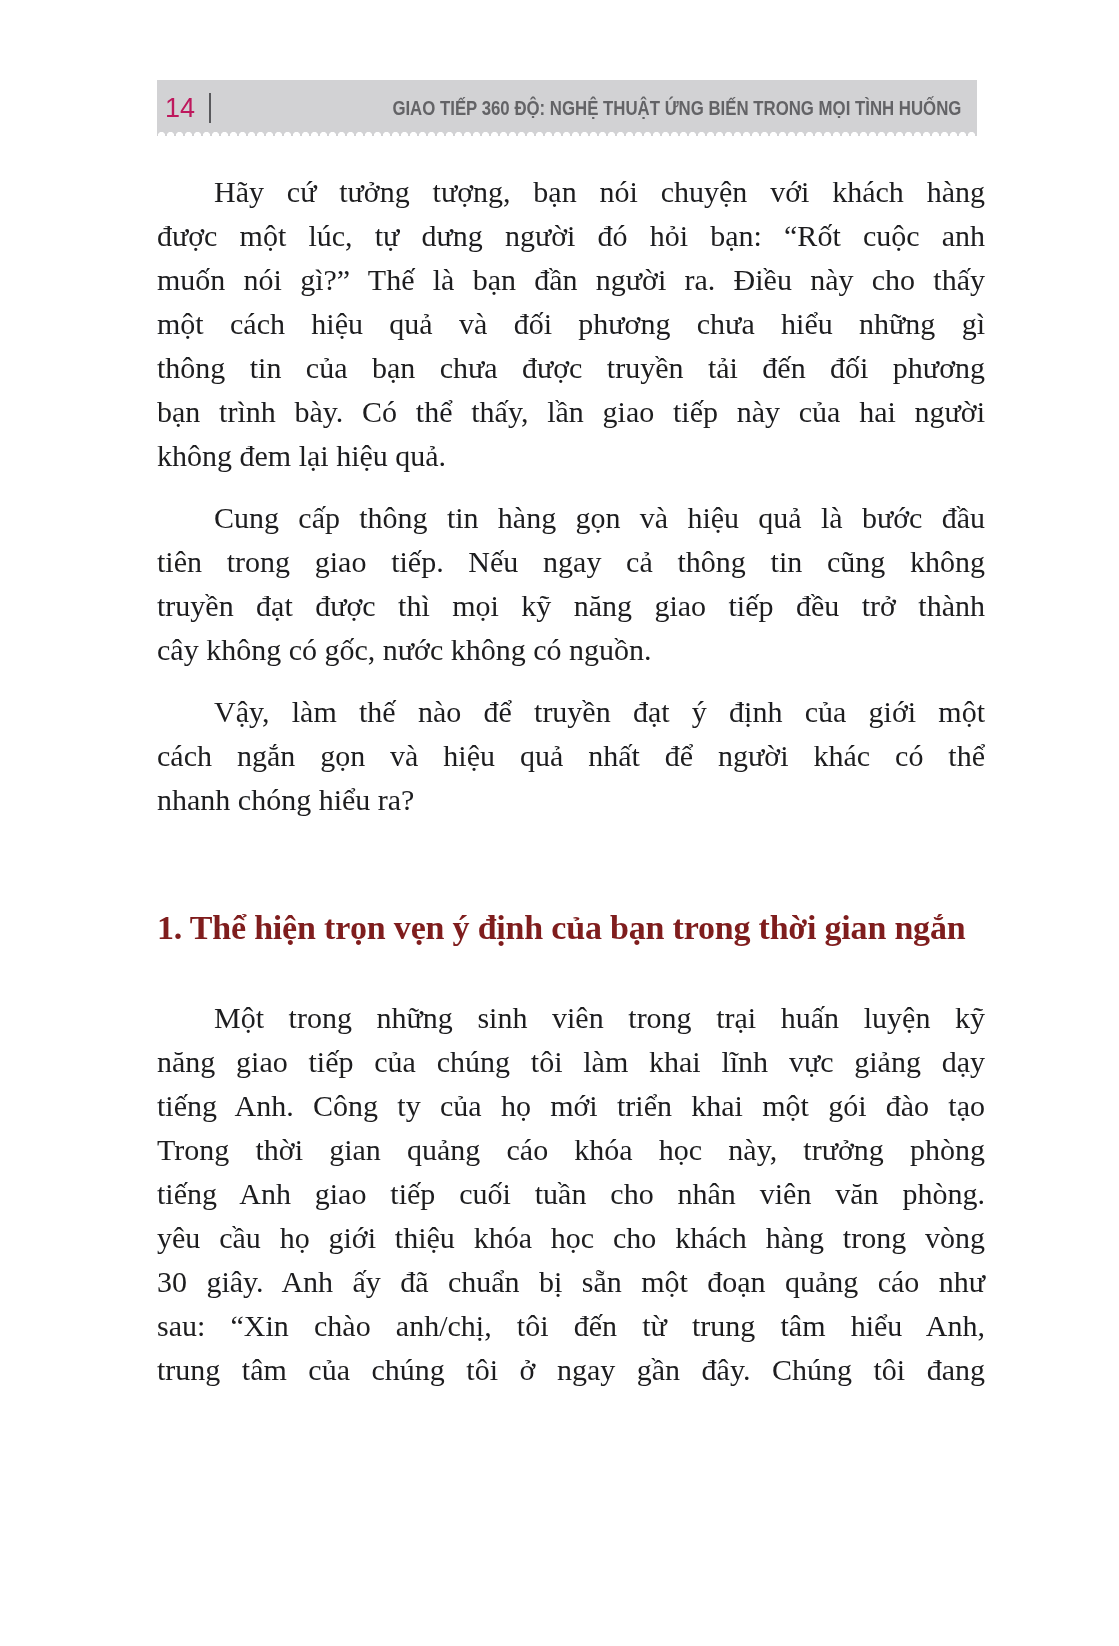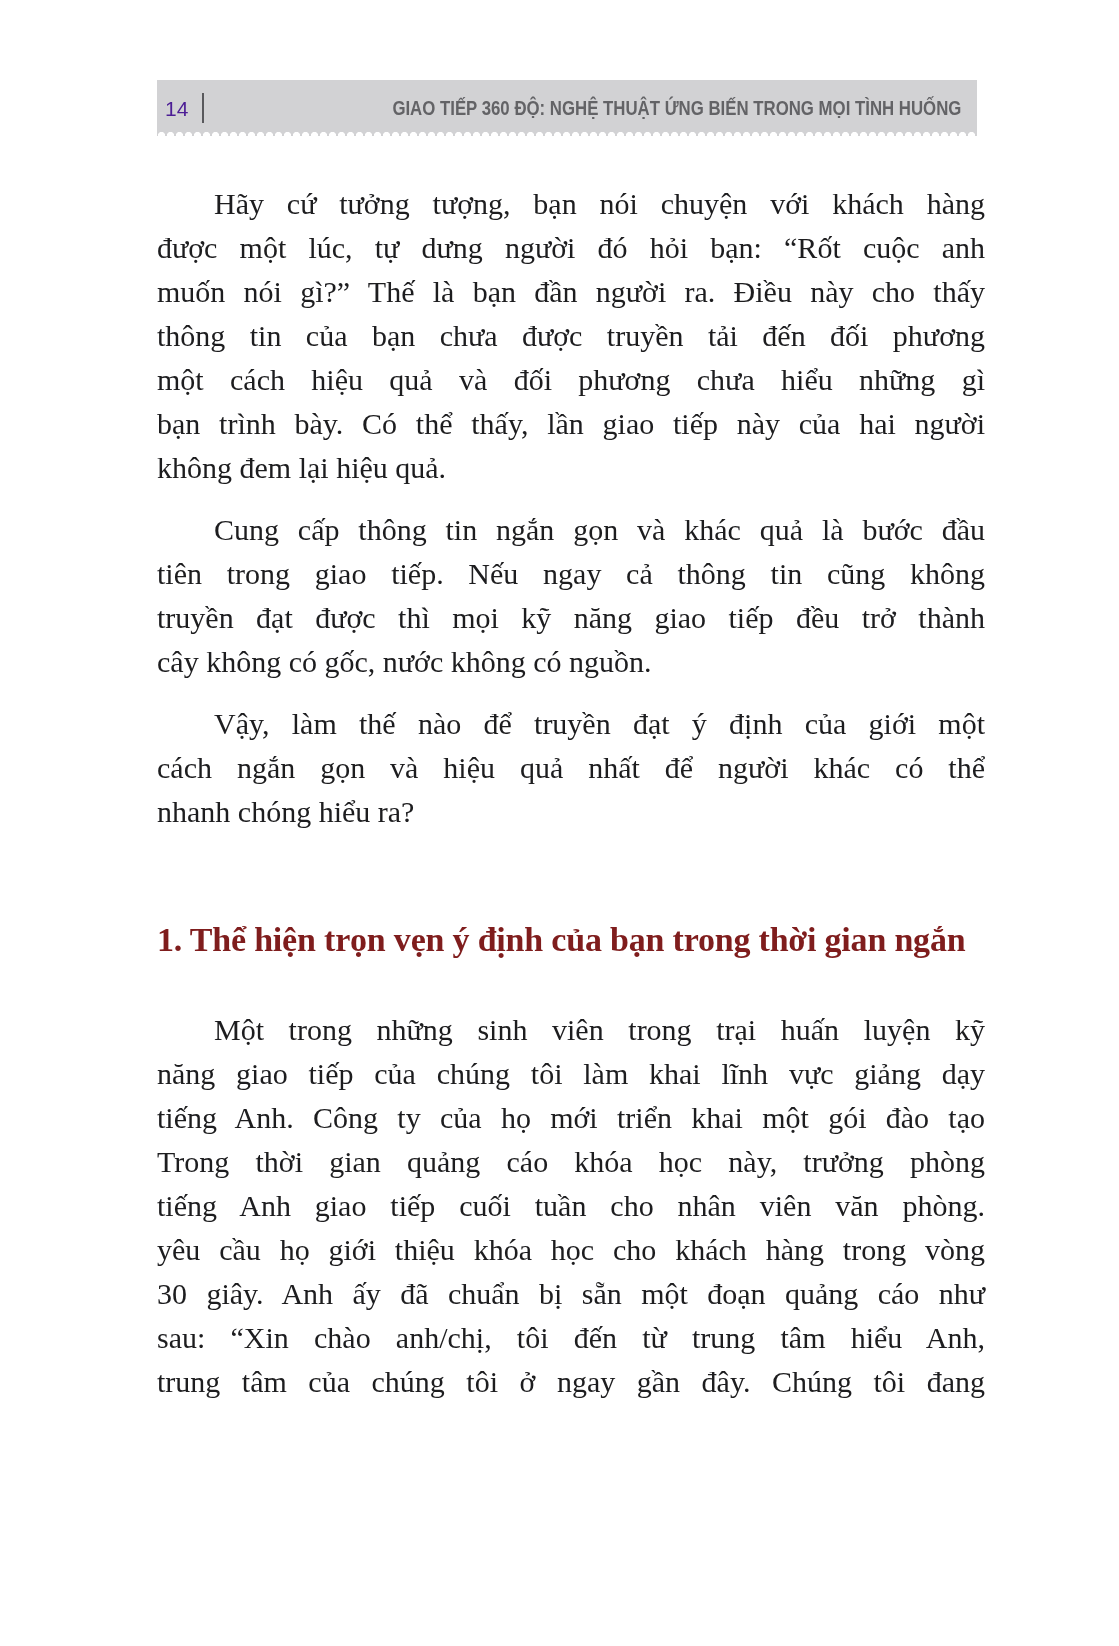--- a/index.html
+++ b/index.html
@@ -28,22 +28,22 @@
     content: "";
     position: absolute;
     left: 0; right: 0; bottom: -4px; height: 9px;
     background-image: radial-gradient(circle at 4.5px 4.5px, #ffffff 3.4px, rgba(255,255,255,0) 3.8px);
     background-size: 9px 9px;
     background-repeat: repeat-x;
     pointer-events: none;
   }
   .page-num {
     font-family: "Liberation Sans", sans-serif;
-    font-size: 21px;
-    color: #4c1d95;
+    font-size: 27px;
+    color: #be185d;
     line-height: 1;
   }
   .header-divider {
     width: 2px; height: 30px;
     background: #59595c;
     margin-left: 14px;
     flex: 0 0 auto;
   }
   .book-title {
     margin-left: auto;
@@ -53,21 +53,21 @@
     color: #636366;
     white-space: nowrap;
     transform: scaleX(0.84);
     transform-origin: 100% 50%;
     letter-spacing: 0px;
   }
 
   
   .body-text {
     position: absolute;
-    left: 157px; top: 182px;
+    left: 157px; top: 170px;
     width: 828px;
     font-size: 30px;
     line-height: 44px;
     color: #1d1d1f;
   }
   .para { margin: 0 0 18px 0; }
   .line {
     text-align: justify;
     text-align-last: justify;
   }
@@ -93,28 +93,28 @@
     <span class="header-divider"></span>
     <span class="book-title">GIAO TIẾP 360 ĐỘ: NGHỆ THUẬT ỨNG BIẾN TRONG MỌI TÌNH HUỐNG</span>
   </div>
 
   <div class="body-text">
 
     <div class="para">
       <div class="line first">Hãy cứ tưởng tượng, bạn nói chuyện với khách hàng</div>
       <div class="line">được một lúc, tự dưng người đó hỏi bạn: “Rốt cuộc anh</div>
       <div class="line">muốn nói gì?” Thế là bạn đần người ra. Điều này cho thấy</div>
+      <div class="line">một cách hiệu quả và đối phương chưa hiểu những gì</div>
       <div class="line">thông tin của bạn chưa được truyền tải đến đối phương</div>
-      <div class="line">một cách hiệu quả và đối phương chưa hiểu những gì</div>
       <div class="line">bạn trình bày. Có thể thấy, lần giao tiếp này của hai người</div>
       <div class="line last">không đem lại hiệu quả.</div>
     </div>
 
     <div class="para">
-      <div class="line first">Cung cấp thông tin ngắn gọn và khác quả là bước đầu</div>
+      <div class="line first">Cung cấp thông tin hàng gọn và hiệu quả là bước đầu</div>
       <div class="line">tiên trong giao tiếp. Nếu ngay cả thông tin cũng không</div>
       <div class="line">truyền đạt được thì mọi kỹ năng giao tiếp đều trở thành</div>
       <div class="line last">cây không có gốc, nước không có nguồn.</div>
     </div>
 
     <div class="para">
       <div class="line first">Vậy, làm thế nào để truyền đạt ý định của giới một</div>
       <div class="line">cách ngắn gọn và hiệu quả nhất để người khác có thể</div>
       <div class="line last">nhanh chóng hiểu ra?</div>
     </div>

